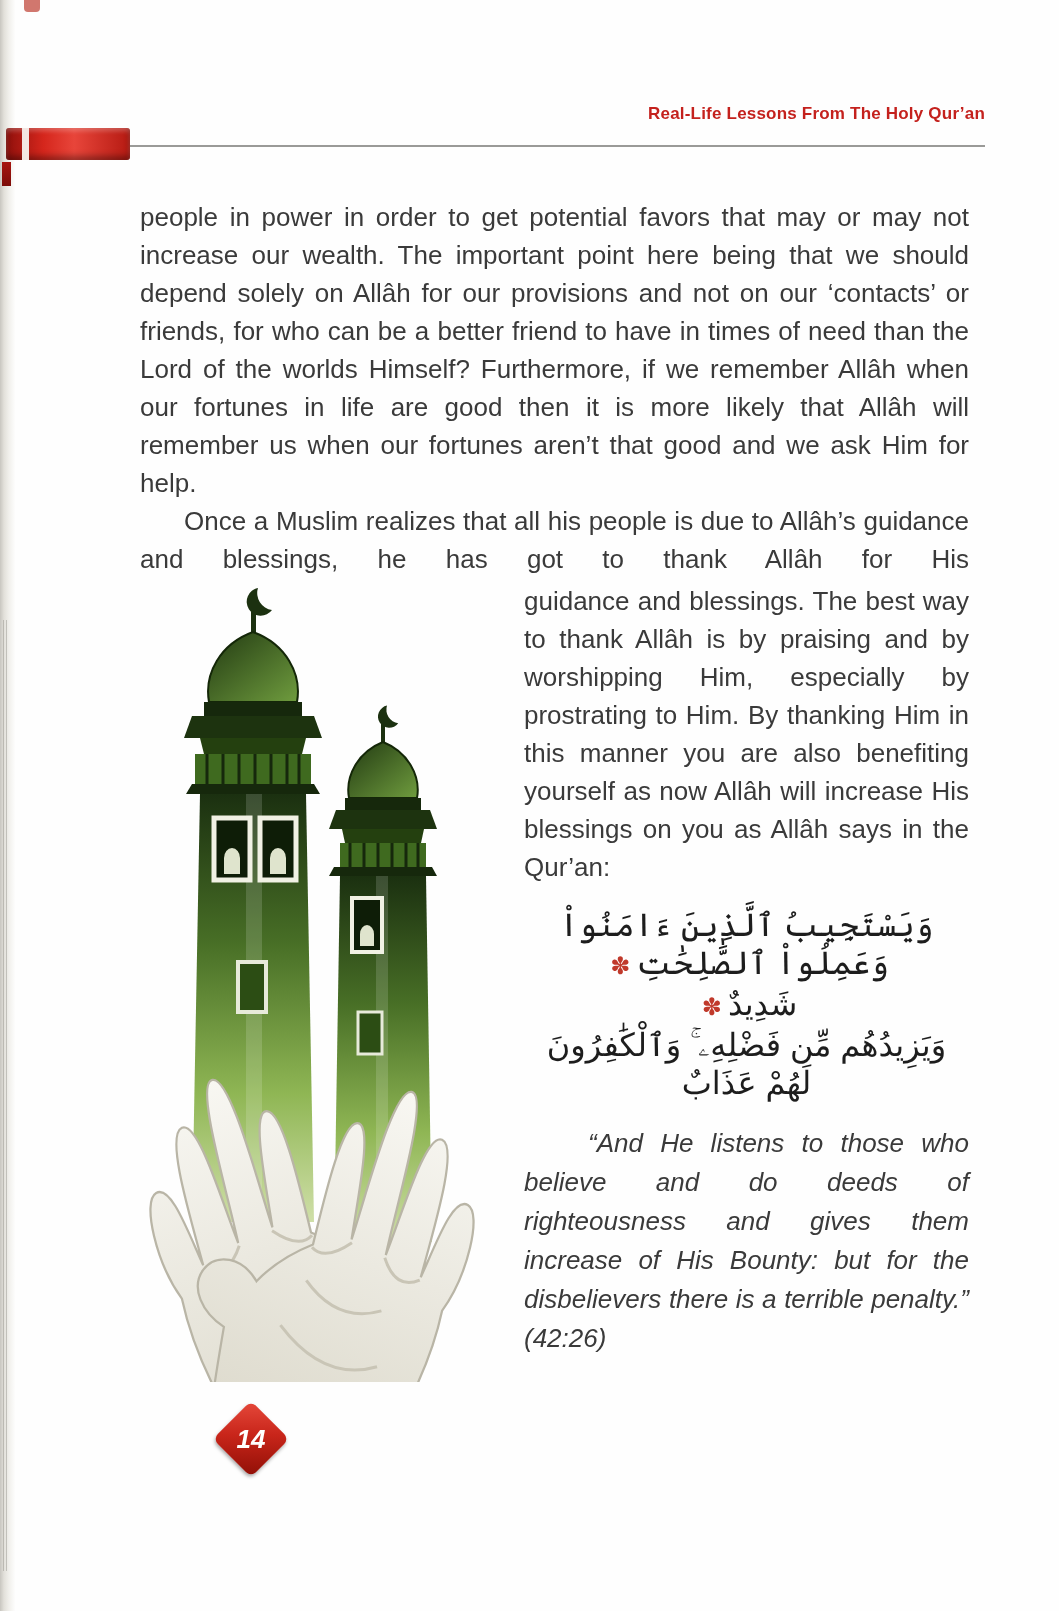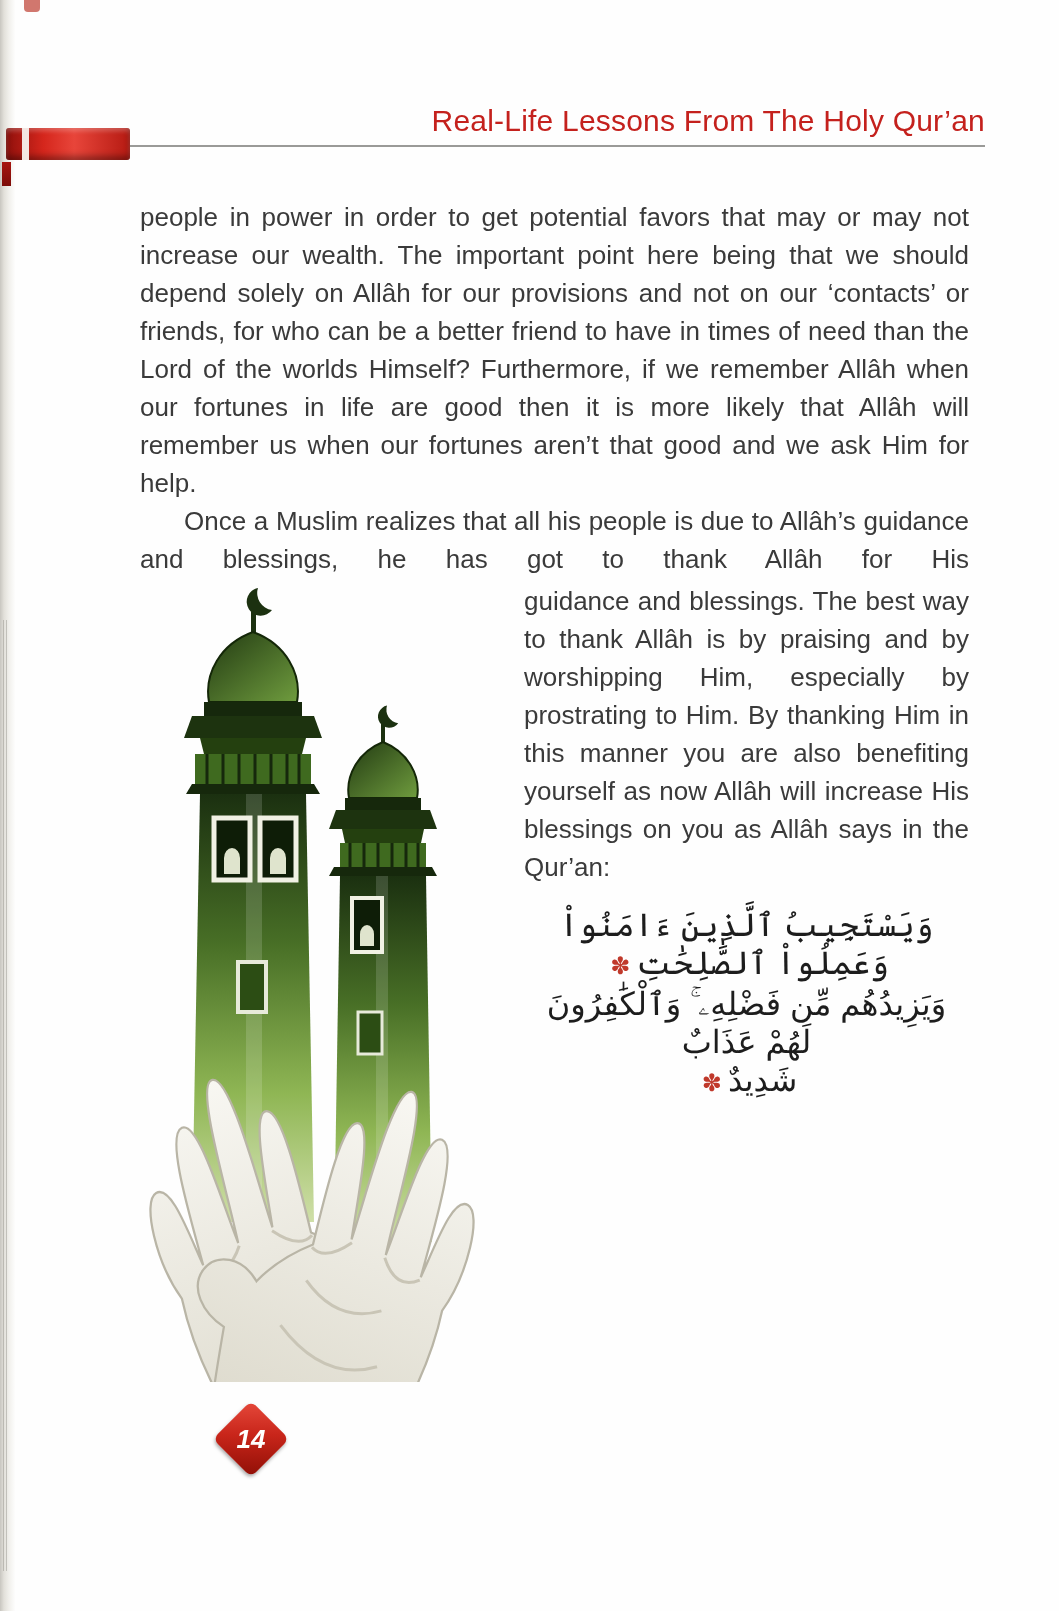--- a/index.html
+++ b/index.html
@@ -23,21 +23,21 @@
     background:repeating-linear-gradient(90deg, rgba(120,118,110,.35) 0 1px, transparent 1px 3px);
   }
   .scan-artifact {
     position:absolute; left:24px; top:0; width:16px; height:12px;
     background:#c2493d; opacity:.75; border-radius:0 0 4px 4px;
   }
 
   
   .header-title {
     position:absolute; top:104px; right:74px;
-    font-size:30px; font-weight:400; color:#c4211d;
+    font-size:17px; font-weight:700; color:#c4211d;
     letter-spacing:.2px;
   }
   .red-scroll {
     position:absolute; left:0; top:126px; width:130px; height:38px;
   }
   .red-scroll .bar{
     position:absolute; left:6px; right:0; top:2px; bottom:4px;
     background:linear-gradient(90deg,#8f100c 0%,#d5261c 30%,#e8453a 55%,#b51a12 100%);
     border-radius:3px;
     box-shadow:inset 0 -4px 6px rgba(0,0,0,.35), inset 0 3px 4px rgba(255,255,255,.25);
@@ -203,24 +203,25 @@
             <use href="#hand"></use>
           </g>
         </svg>
       </div>
 
       <div class="right-col">
         <p class="para">guidance and blessings. The best way to thank Allâh is by praising and by worshipping Him, especially by prostrating to Him. By thanking Him in this manner you are also benefiting yourself as now Allâh will increase His blessings on you as Allâh says in the Qur’an:</p>
 
         <div class="arabic" dir="rtl">
           <div><span>وَيَسْتَجِيبُ ٱلَّذِينَ ءَامَنُواْ وَعَمِلُواْ ٱلصَّٰلِحَٰتِ</span><span class="orn">✽</span></div>
+          <div><span>شَدِيدٌ</span><span class="orn">✽</span></div>
           <div><span>وَيَزِيدُهُم مِّن فَضْلِهِۦ ۚ وَٱلْكَٰفِرُونَ لَهُمْ عَذَابٌ</span></div>
-          <div><span>شَدِيدٌ</span><span class="orn">✽</span></div>
         </div>
 
+        <p class="quote">“And He listens to those who believe and do deeds of righteousness and gives them increase of His Bounty: but for the disbelievers there is a terrible penalty.” (42:26)</p>
       </div>
     </div>
   </div>
 
   <div class="page-diamond">
     <span>14</span>
   </div>
 
 </div>
 

